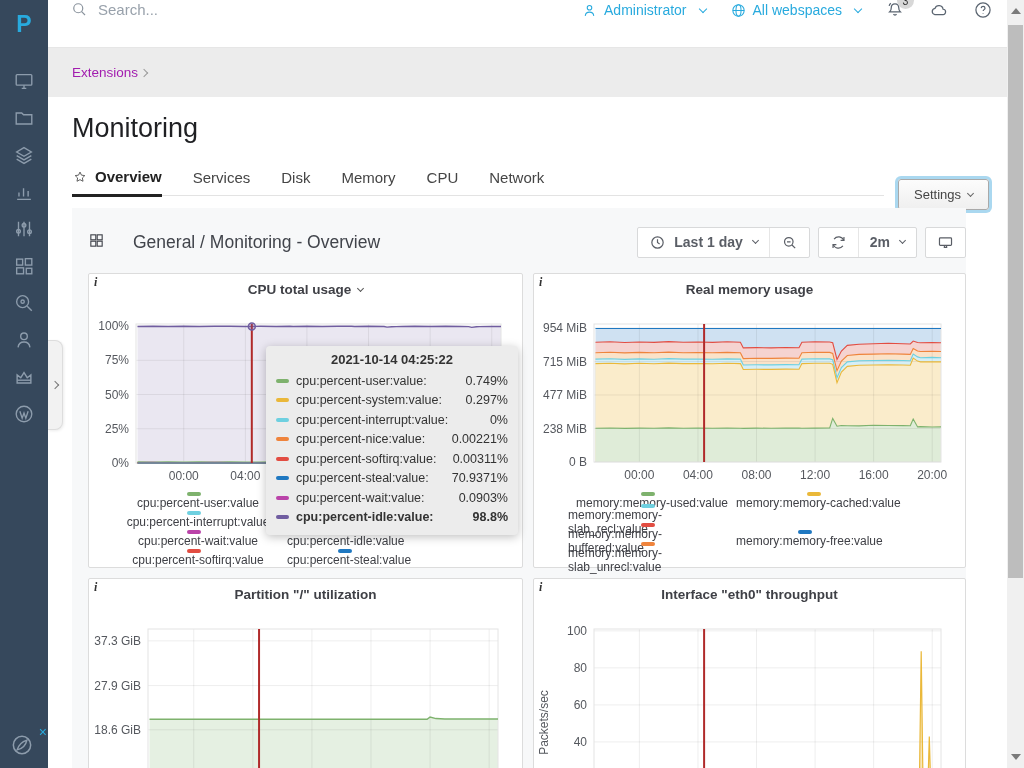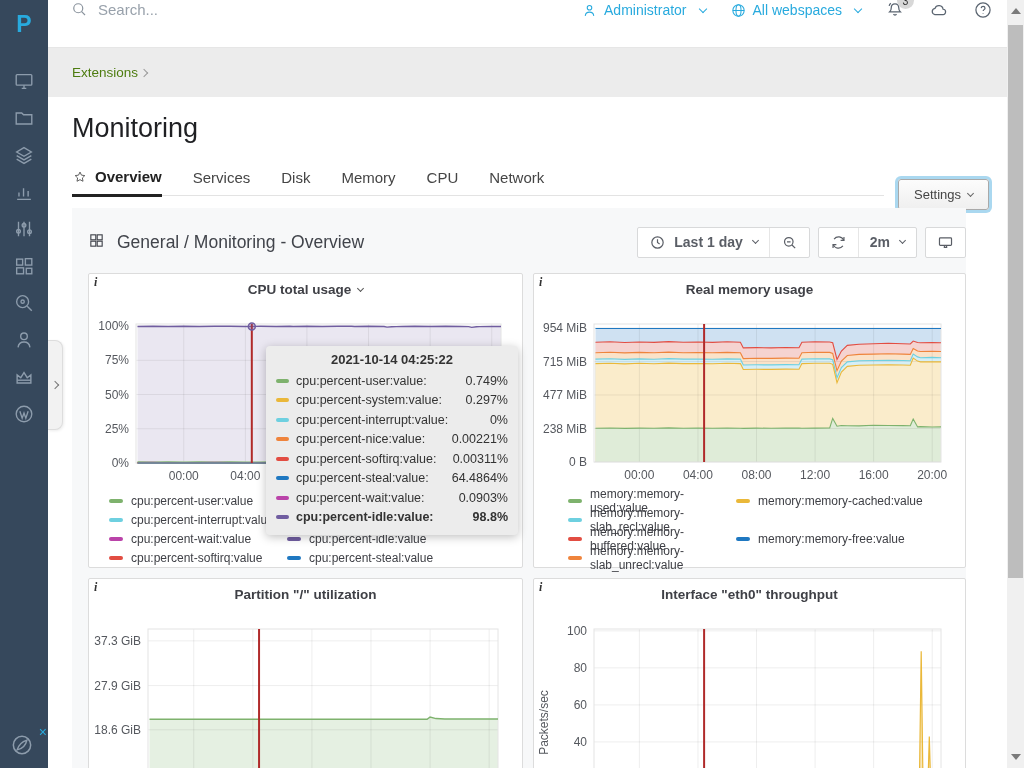--- a/index.html
+++ b/index.html
@@ -42,42 +42,42 @@
   .top-link { display:flex; align-items:center; gap:6px; color:#28aade; font-size:14px; cursor:pointer; }
   .top-link svg { width:17px; height:17px; stroke:#28aade; fill:none; stroke-width:1.5; }
   .top-icon { position:relative; color:#5a6470; cursor:pointer; display:flex; }
   .top-icon svg { width:20px; height:20px; stroke:#5a6470; fill:none; stroke-width:1.5; }
   .badge { position:absolute; top:-8px; right:-9px; width:17px; height:17px; border-radius:50%;
     background:#d8d8d8; color:#333; font-size:10.5px; display:flex; align-items:center; justify-content:center; }
 
   
   .breadcrumb-bar { position:absolute; left:48px; top:48px; width:959px; height:49px; background:#ececec;
     display:flex; align-items:center; padding-left:24px; z-index:5; }
-  .crumb { color:#4d7c0f; font-size:13.5px; text-decoration:none; cursor:pointer; }
+  .crumb { color:#a21caf; font-size:13.5px; text-decoration:none; cursor:pointer; }
   .crumb-chev { color:#9a9a9a; margin-left:3px; }
 
   
   .content { position:absolute; left:48px; top:97px; width:959px; height:671px; background:#fff; overflow:hidden; }
   h1 { font-size:27px; font-weight:400; color:#1f2023; margin:16px 0 0 24px; }
 
   .tabs-row { display:flex; align-items:flex-end; margin:24px 18px 0 24px; }
   .tabs { display:flex; list-style:none; gap:31px; flex:1; border-bottom:1px solid #e3e3e3; }
   .tab { font-size:15px; color:#454545; padding-bottom:9px; cursor:pointer; display:flex; align-items:center; gap:7px; }
   .tab.active { font-weight:bold; color:#222; border-bottom:3px solid #222; margin-bottom:-2px; }
   .tab svg { width:16px; height:16px; stroke:#555; fill:none; stroke-width:1.4; }
   .settings-btn { margin-left:14px; margin-bottom:-14px; height:31px; padding:0 15px; font-size:13px; color:#444;
     font-family:inherit; background:linear-gradient(#fcfcfc,#efefef); border:1px solid #a9a9a9; border-radius:3px;
     box-shadow:0 0 0 3px #aad8f0; cursor:pointer; display:flex; align-items:center; }
   .settings-btn .chev { color:#666; }
 
   
   .dashboard { position:absolute; left:24px; top:111px; width:894px; height:560px; background:#f7f8f9;
     padding:18px 0 0 16px; overflow:hidden; }
   .dash-header { display:flex; align-items:center; justify-content:space-between; height:32px; }
-  .dash-title-wrap { display:flex; gap:12px; cursor:pointer; }
+  .dash-title-wrap { display:flex; gap:28px; cursor:pointer; }
   .grid-icon svg { width:17px; height:17px; stroke:#41444b; fill:none; stroke-width:1.6; }
   .dash-title { font-size:17.5px; color:#41444b; }
   .dash-toolbar { display:flex; gap:8px; }
   .tb-group { display:flex; border:1px solid #d8d9da; border-radius:2px; background:#fff; height:31px; }
   .tb-btn { display:flex; align-items:center; gap:8px; padding:0 11px; font-size:14px; font-weight:600;
     color:#5a5e66; cursor:pointer; border-left:1px solid #e6e6e6; }
   .tb-btn:first-child { border-left:none; }
   .tb-btn svg { width:17px; height:17px; stroke:#5a5e66; fill:none; stroke-width:1.7; }
   .tb-btn .chev { color:#5a5e66; margin-left:2px; }
 
@@ -89,21 +89,21 @@
   .panel-title { text-align:center; padding-top:8px; font-size:13.5px; font-weight:600; color:#3f4046;
     height:30px; cursor:pointer; }
   .panel-title .chev { color:#555; }
   .panel svg.chartsvg { display:block; }
   svg.chartsvg text { font-size:12px; fill:#55585e; font-family:"Liberation Sans","DejaVu Sans",sans-serif; }
 
   
   .legend { margin-top:2px; font-size:12px; color:#3f4046; }
   .legend.pad-cpu { padding-left:20px; } .legend.pad-mem { padding-left:34px; }
   .lg-row { display:flex; height:19px; align-items:center; }
-  .lg-item { display:flex; align-items:center; cursor:pointer; }
+  .lg-item { display:flex; align-items:center; cursor:pointer;flex-direction:column; }
   .legend.pad-cpu .lg-item:first-child { width:178px; }
   .legend.pad-mem .lg-item:first-child { width:168px; }
   .lg-dash { width:14px; height:4px; border-radius:2px; margin-right:8px; flex:none; }
 
   
   .g-tooltip { position:absolute; left:177px; top:72px; width:252px; background:#ececec; border-radius:4px;
     box-shadow:0 2px 10px rgba(0,0,0,.25); padding:6px 10px 8px; z-index:6; font-size:12.5px; color:#333; }
   .tt-head { text-align:center; font-weight:bold; margin-bottom:4px; font-size:13px; }
   .tt-row { display:flex; align-items:center; height:19.5px; }
   .tt-label { flex:1; display:flex; align-items:center; gap:7px; }
@@ -442,21 +442,21 @@
                     <span class="tt-dash" style="background:#E24D42"></span>
                     <span>cpu:percent-softirq:value:</span>
                   </span>
                   <span class="tt-val">0.00311%</span>
                 </div>
                 <div class="tt-row">
                   <span class="tt-label">
                     <span class="tt-dash" style="background:#1F78C1"></span>
                     <span>cpu:percent-steal:value:</span>
                   </span>
-                  <span class="tt-val">64.4864%</span>
+                  <span class="tt-val">70.9371%</span>
                 </div>
                 <div class="tt-row">
                   <span class="tt-label">
                     <span class="tt-dash" style="background:#BA43A9"></span>
                     <span>cpu:percent-wait:value:</span>
                   </span>
                   <span class="tt-val">0.0903%</span>
                 </div>
                 <div class="tt-row bold">
                   <span class="tt-label">

